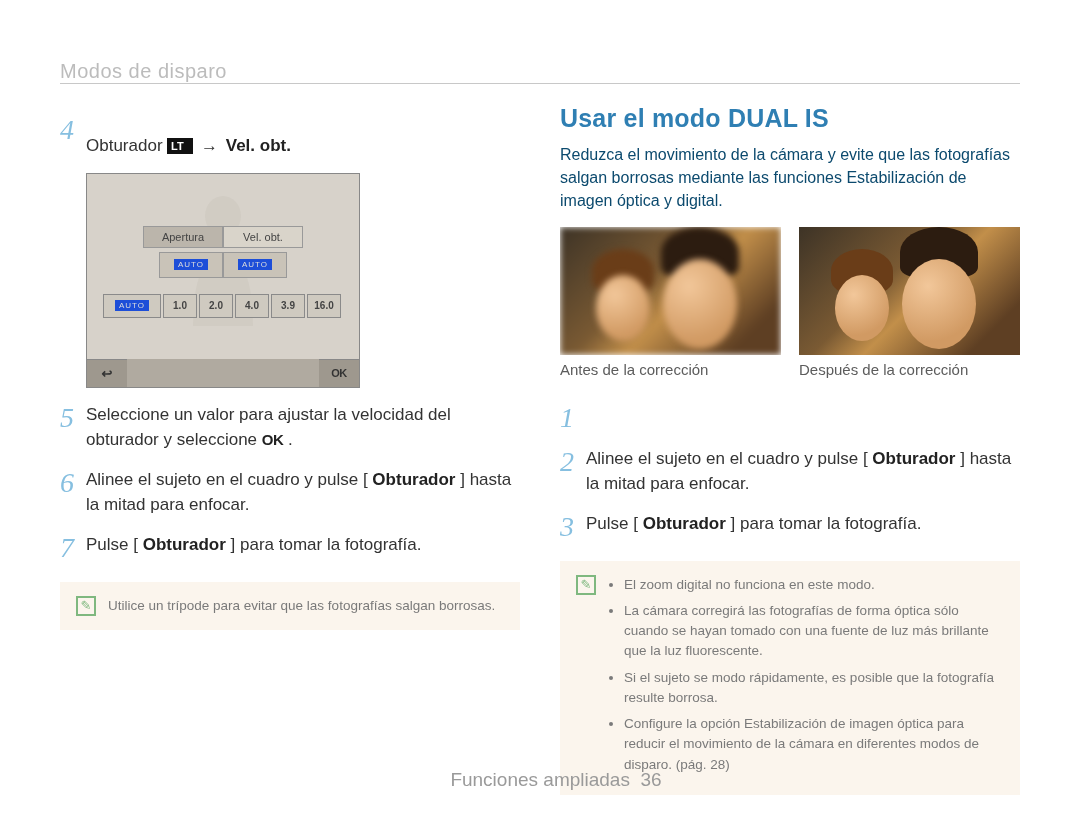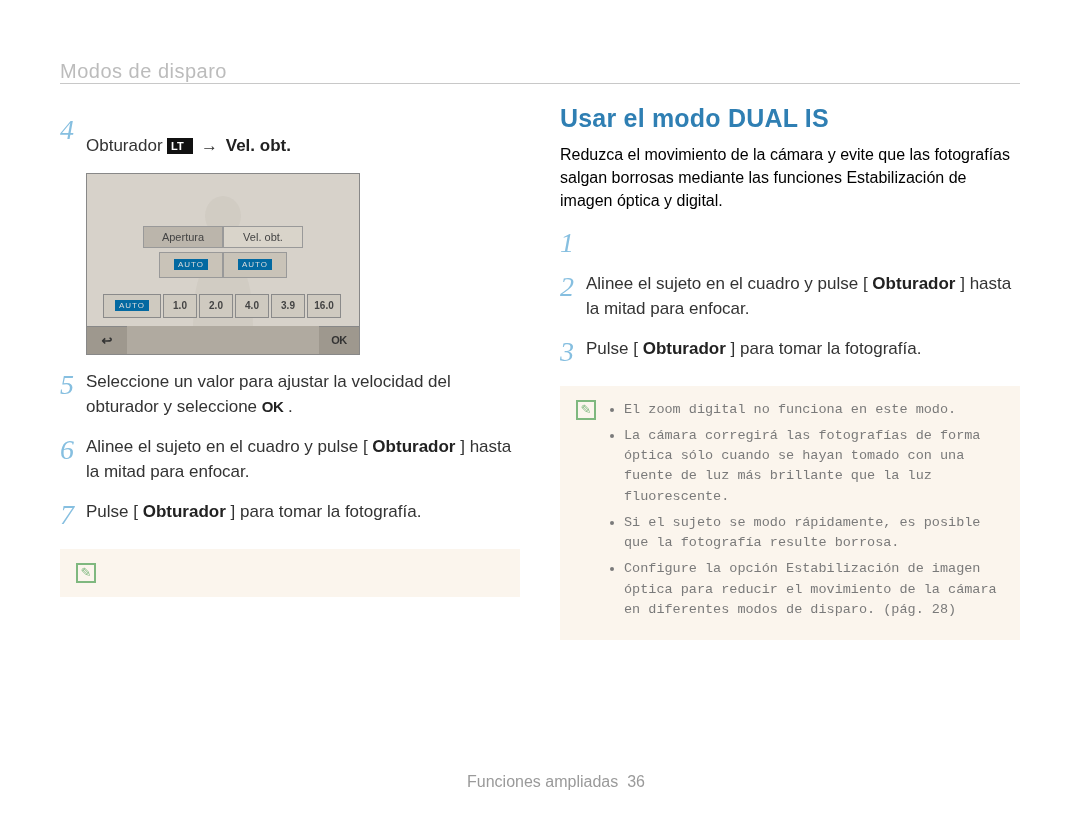--- a/index.html
+++ b/index.html
@@ -64,21 +64,21 @@
   .step-text .arrow{ margin:0 3px; font-weight:300; }
   .heading{
     font-size:25px;
     color:#2f7fb3;
     font-weight:700;
     margin-bottom:10px;
     letter-spacing:0.2px;
   }
   .para{
     font-size:16px;
-    color:#000000;
+    color:#0c4a6e;
     line-height:1.45;
     margin-bottom:14px;
   }
   .notebox{
     background:#fbf5ed;
     padding:14px 16px;
     display:flex;
     gap:12px;
     font-size:13.5px;
     color:#7a7a7a;
@@ -88,40 +88,40 @@
   .noteicon{
     width:20px;height:20px;flex:0 0 20px;
     border:2px solid #7fb87f;
     box-sizing:border-box;
     display:flex;align-items:center;justify-content:center;
     font-size:13px;color:#7fb87f;
     font-family: 'Segoe Script', 'Comic Sans MS', cursive;
     line-height:1;
   }
   ul.notelist{ margin:0; padding-left:16px; }
-  ul.notelist li{ margin-bottom:6px;font-family:Liberation Mono, monospace; }
+  ul.notelist li{ margin-bottom:6px; }
   .footer{
     position:absolute;
     bottom:24px;
     left:0; right:0;
     text-align:center;
-    font-size:16px;
+    font-size:19px;
     color:#9a9a9a;
     margin-left:32px;
   }
   
   .lcd-wrap{
     width:272px;
     margin:12px 0 14px 26px;
     border:1px solid #888;
   }
   .lcd{
     background:#d7d2ca;
     position:relative;
-    height:180px;
+    height:213px;
     overflow:hidden;
   }
   .lcd .tabs{
     position:absolute;
     top:52px; left:0; right:0;
     display:flex;
     justify-content:center;
     gap:0;
   }
   .lcd .tab{
@@ -140,21 +140,21 @@
     height:26px;
     display:flex;
   }
   .lcd .tsbox{
     flex:1; border:1px solid #999;
     background:#c9c3b8;
     display:flex;align-items:center;justify-content:center;
   }
   .autobadge{
     display:inline-block;
-    background:#0369a1; color:#ddd;
+    background:#1d4ed8; color:#ddd;
     font-size:8px; letter-spacing:1px;
     padding:1px 4px;
   }
   .lcd .scale{
     position:absolute;
     top:118px; left:16px; right:16px;
     height:28px;
     display:flex;
     align-items:center;
   }
@@ -324,29 +324,52 @@
         <div class="step-num">7</div>
         <div class="step-text">
           <span>Pulse [</span>
           <span class="bold">Obturador</span>
           <span>] para tomar la fotografía.</span>
         </div>
       </div>
 
       <div class="notebox">
         <div class="noteicon">✎</div>
+        <div>Utilice un trípode para evitar que las fotografías salgan borrosas.</div>
       </div>
 
     </div>
 
     <div class="col">
 
       <div class="heading">Usar el modo DUAL IS</div>
       <div class="para">Reduzca el movimiento de la cámara y evite que las fotografías salgan borrosas mediante las funciones Estabilización de imagen óptica y digital.</div>
 
+      <div class="compare">
+        <div class="photo-col">
+          <div class="photo blur">
+            <div class="bg"></div>
+            <div class="hair1"></div>
+              <div class="hair2"></div>
+            <div class="face f1"></div>
+              <div class="face f2"></div>
+          </div>
+          <div class="caption">Antes de la corrección</div>
+        </div>
+        <div class="photo-col">
+          <div class="photo">
+            <div class="bg"></div>
+            <div class="hair1"></div>
+              <div class="hair2"></div>
+            <div class="face f1"></div>
+              <div class="face f2"></div>
+          </div>
+          <div class="caption">Después de la corrección</div>
+        </div>
+      </div>
 
       <div class="step">
         <div class="step-num">1</div>
       </div>
 
       <div class="step">
         <div class="step-num">2</div>
         <div class="step-text">
           <span>Alinee el sujeto en el cuadro y pulse [</span>
           <span class="bold">Obturador</span>

